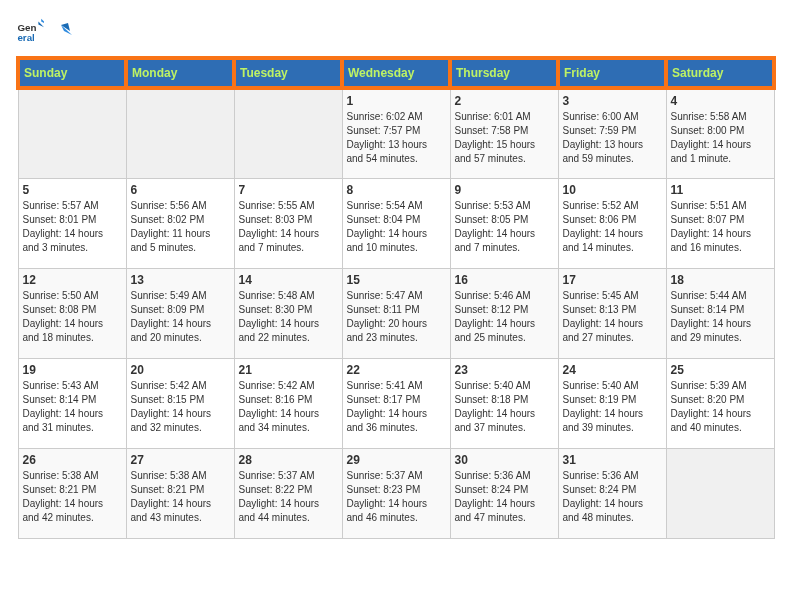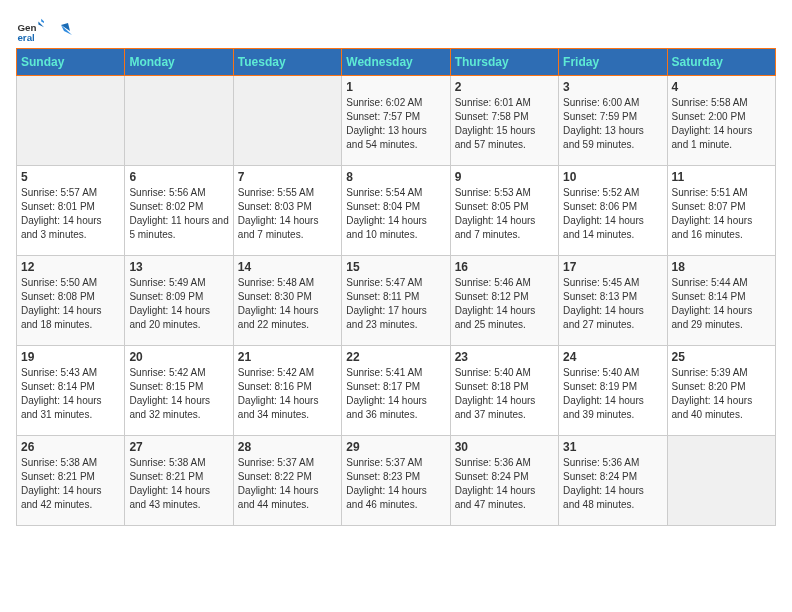--- a/index.html
+++ b/index.html
@@ -7,21 +7,21 @@
       font-family: Arial, sans-serif;
       background: #fff;
       width: 792px;
       min-height: 612px;
       padding: 16px;
     }
     .header-area {
       display: flex;
       justify-content: space-between;
       align-items: flex-start;
-      margin-bottom: 4px;
+      margin-bottom: 12px;
     }
     .logo {
       display: flex;
       align-items: center;
       gap: 4px;
     }
     .logo-icon {
       width: 28px;
       height: 28px;
     }
@@ -37,26 +37,26 @@
       font-size: 16px;
       color: #333;
     }
     table {
       width: 100%;
       border-collapse: collapse;
       table-layout: fixed;
     }
     thead tr th {
       background-color: #2e6db4;
-      color: #5eead4;
+      color: #bef264;
       font-size: 12px;
       font-weight: bold;
       padding: 6px 4px;
       text-align: left;
-      border: 1px solid #f97316;
+      border: 4px solid #f97316;
     }
     tbody tr td {
       border: 1px solid #ccc;
       vertical-align: top;
       padding: 4px;
       font-size: 10px;
       color: #333;
       height: 90px;
       background: #fff;
     }
@@ -143,21 +143,21 @@
         <div class="cell-content">
           <span>Sunrise: 6:00 AM</span><br>
           <span>Sunset: 7:59 PM</span><br>
           <span>Daylight: 13 hours and 59 minutes.</span>
         </div>
       </td>
         <td>
         <span class="day-num">4</span>
         <div class="cell-content">
           <span>Sunrise: 5:58 AM</span><br>
-          <span>Sunset: 2:00 PM</span><br>
+          <span>Sunset: 8:00 PM</span><br>
           <span>Daylight: 14 hours and 1 minute.</span>
         </div>
       </td>
       </tr>
       <tr>
         <td>
         <span class="day-num">5</span>
         <div class="cell-content">
           <span>Sunrise: 5:57 AM</span><br>
           <span>Sunset: 8:01 PM</span><br>
@@ -236,21 +236,21 @@
           <span>Sunrise: 5:48 AM</span><br>
           <span>Sunset: 8:30 PM</span><br>
           <span>Daylight: 14 hours and 22 minutes.</span>
         </div>
       </td>
         <td>
         <span class="day-num">15</span>
         <div class="cell-content">
           <span>Sunrise: 5:47 AM</span><br>
           <span>Sunset: 8:11 PM</span><br>
-          <span>Daylight: 17 hours and 23 minutes.</span>
+          <span>Daylight: 20 hours and 23 minutes.</span>
         </div>
       </td>
         <td>
         <span class="day-num">16</span>
         <div class="cell-content">
           <span>Sunrise: 5:46 AM</span><br>
           <span>Sunset: 8:12 PM</span><br>
           <span>Daylight: 14 hours and 25 minutes.</span>
         </div>
       </td>

